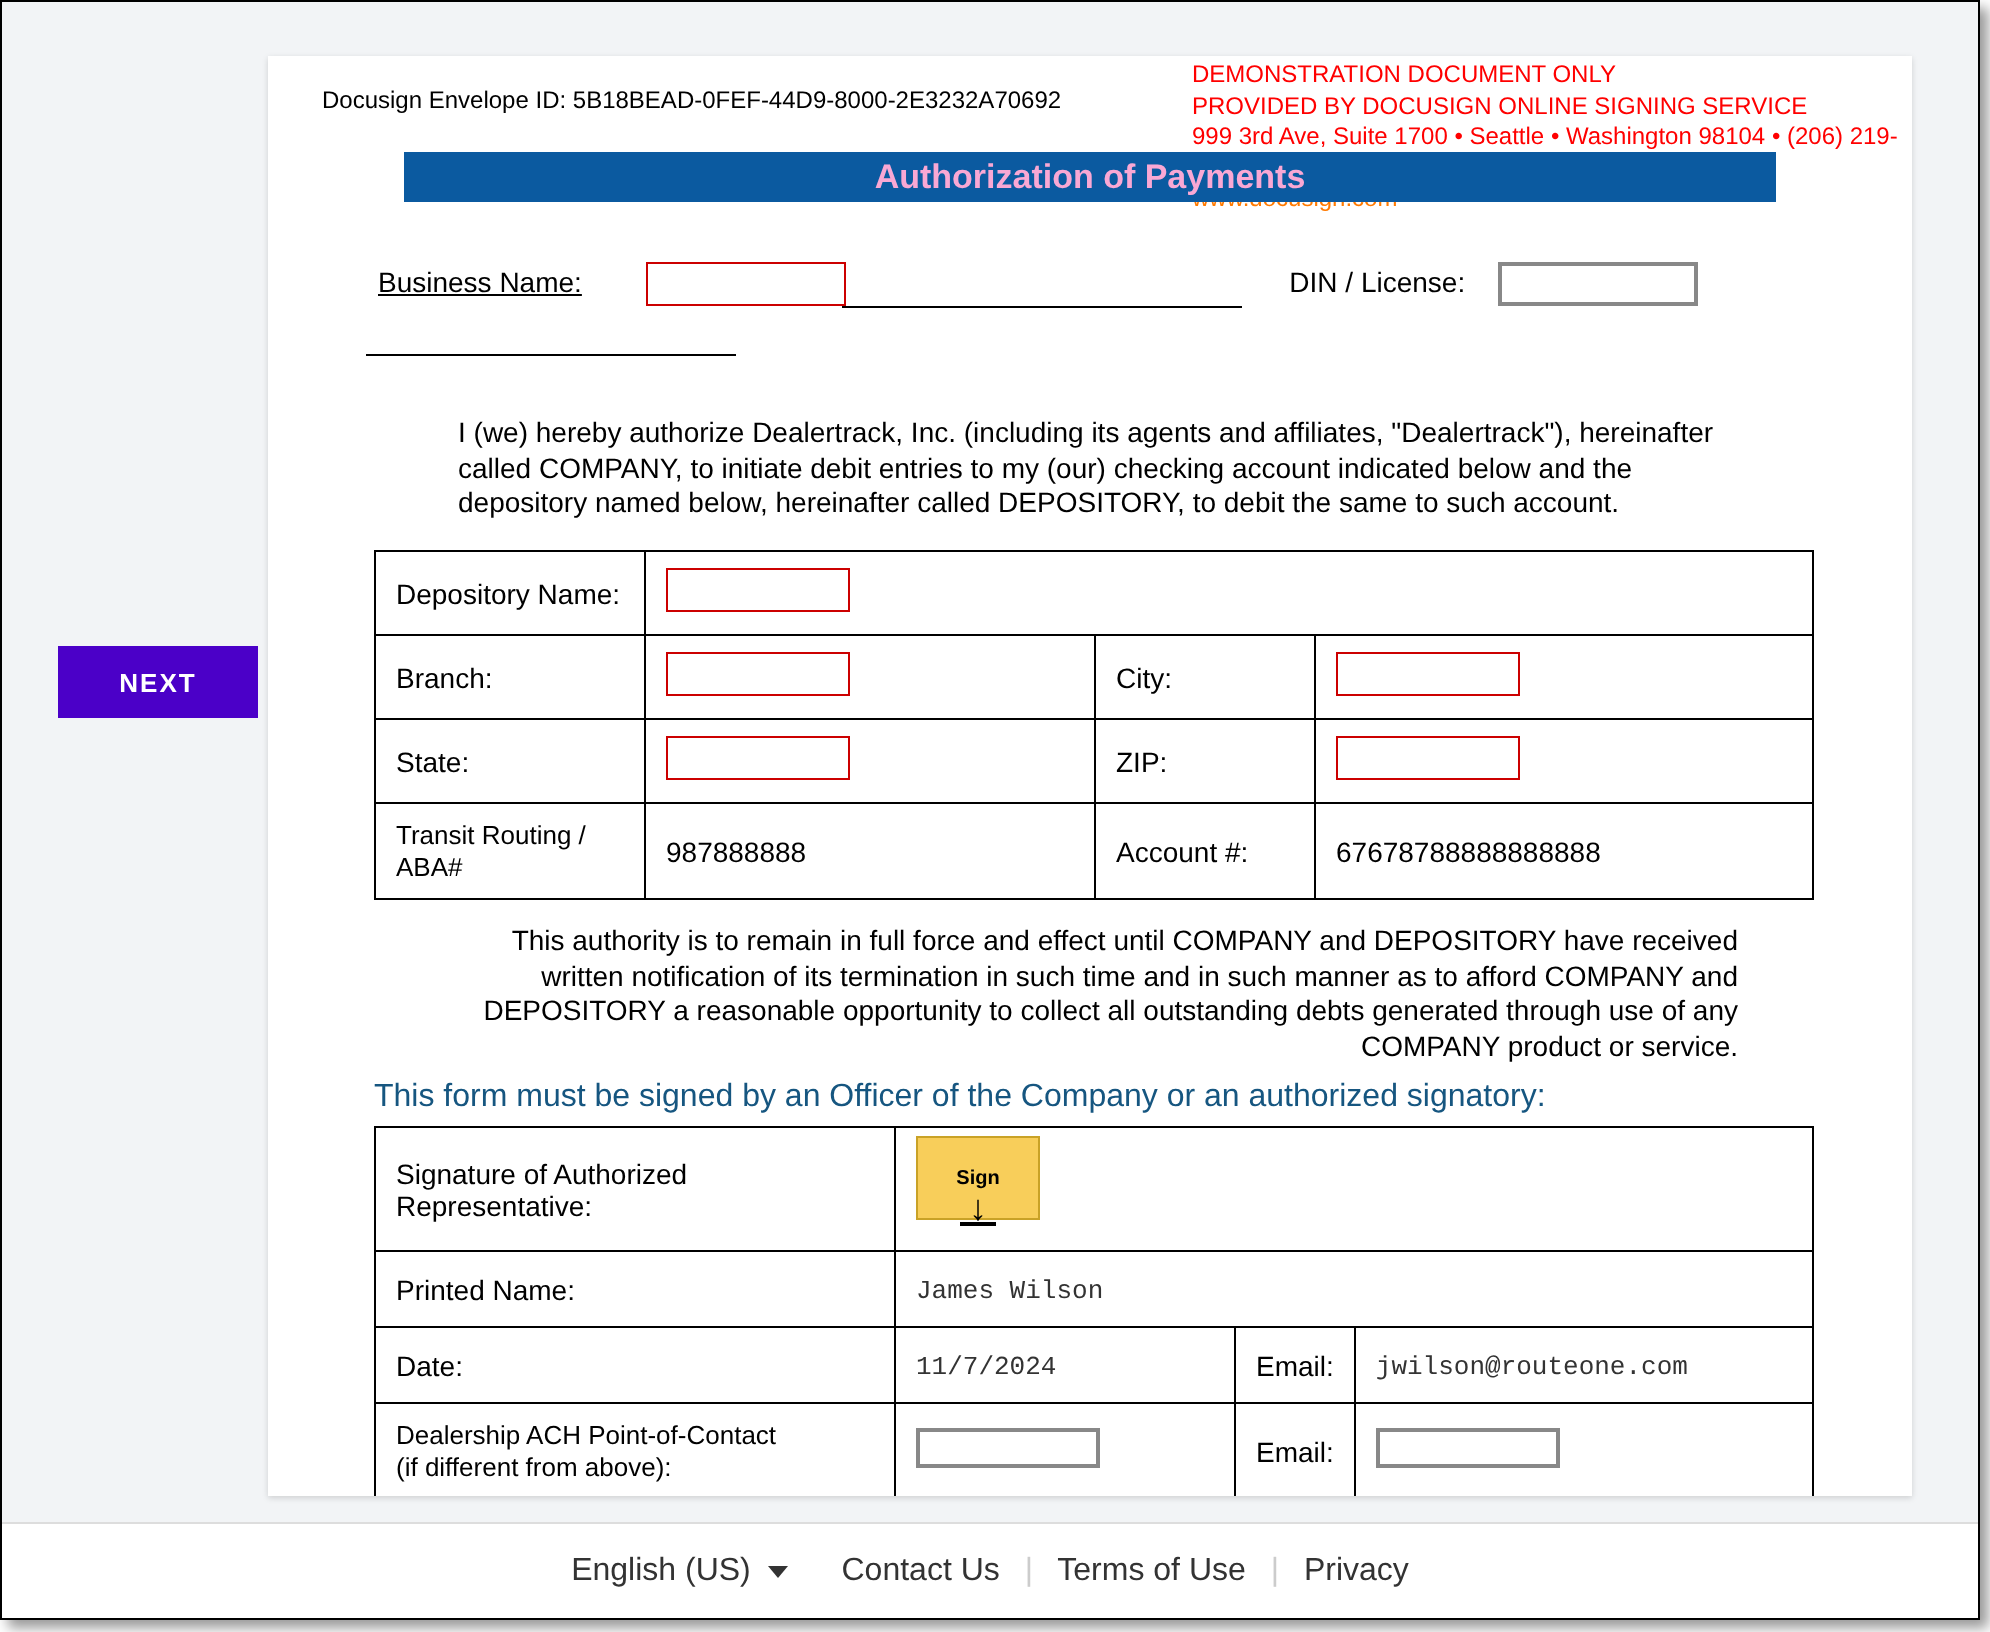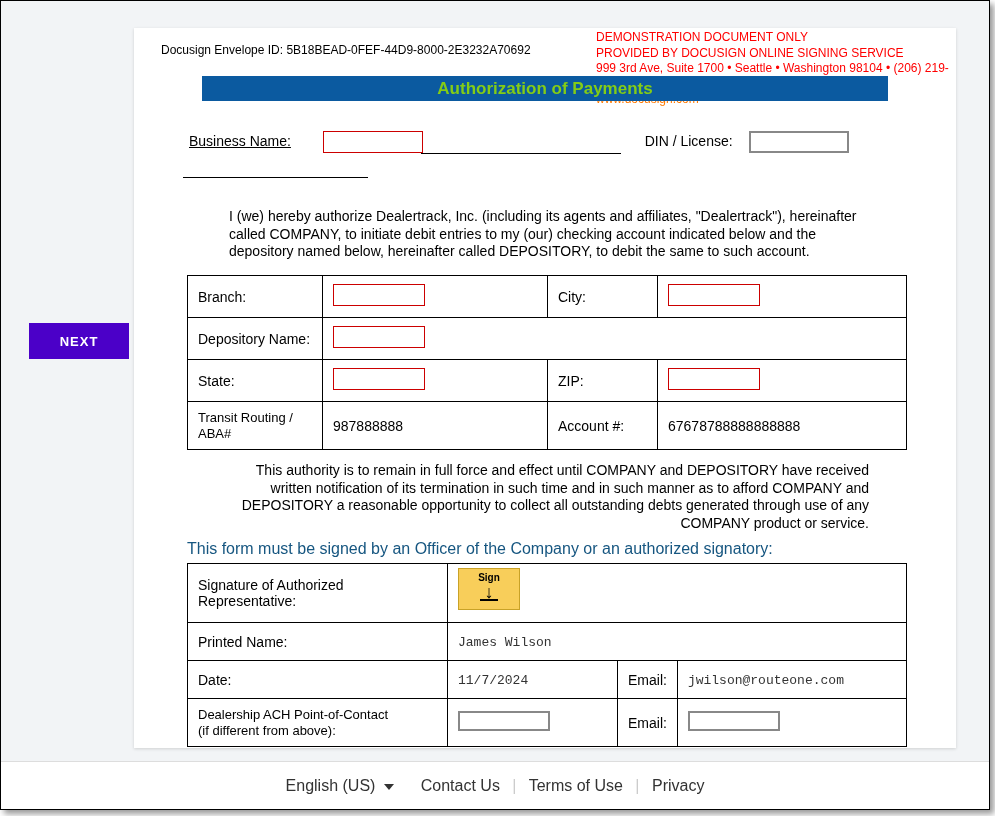--- a/index.html
+++ b/index.html
@@ -62,21 +62,21 @@
     line-height: 1.3;
   }
   .demo-block .line4 { color: #ff7a00; }
   .title-bar {
     position: absolute;
     top: 48px;
     left: 68px;
     width: 686px;
     height: 25px;
     background: #0b5aa0;
-    color: #84cc16;
+    color: #f9a8d4;
     font-weight: bold;
     font-size: 17px;
     text-align: center;
     line-height: 25px;
   }
   .row-business {
     position: absolute;
     top: 102px;
     left: 55px;
     width: 720px;
@@ -160,21 +160,21 @@
   }
   .sign-tab {
     display:inline-block;
     width:62px;
     height:42px;
     background:#f8ce5a;
     border:1px solid #c9a227;
     text-align:center;
     font-size:10px;
     font-weight:bold;
-    padding-top:3px;
+    padding-top:15px;
     position:relative;
     top:-4px;
   }
   .sign-tab .arrow {
     display:block;
     font-size:18px;
     line-height:14px;
     margin-top:2px;
   }
   .sign-tab .uline {
@@ -244,28 +244,28 @@
       <span class="lbl2">DIN / License:</span>
       <span class="din-box"></span>
       <span class="underline din-under"></span>
     </div>
 
     <div class="para para1">I (we) hereby authorize Dealertrack, Inc. (including its agents and affiliates, "Dealertrack"), hereinafter called COMPANY, to initiate debit entries to my (our) checking account indicated below and the depository named below, hereinafter called DEPOSITORY, to debit the same to such account.</div>
 
     <table class="table1">
       <tbody>
           <tr>
+        <td class="labelcell">Depository Name:</td>
+        <td colspan="3"><span class="redbox"></span></td>
+      </tr>
+      <tr>
         <td class="labelcell">Branch:</td>
         <td class="valuecell"><span class="redbox"></span></td>
         <td class="labelcell2">City:</td>
         <td><span class="redbox"></span></td>
-      </tr>
-      <tr>
-        <td class="labelcell">Depository Name:</td>
-        <td colspan="3"><span class="redbox"></span></td>
       </tr>
       <tr>
         <td class="labelcell">State:</td>
         <td class="valuecell"><span class="redbox"></span></td>
         <td class="labelcell2">ZIP:</td>
         <td><span class="redbox"></span></td>
       </tr>
       <tr>
         <td class="labelcell small">Transit Routing / ABA#</td>
         <td class="valuecell">987888888</td>

